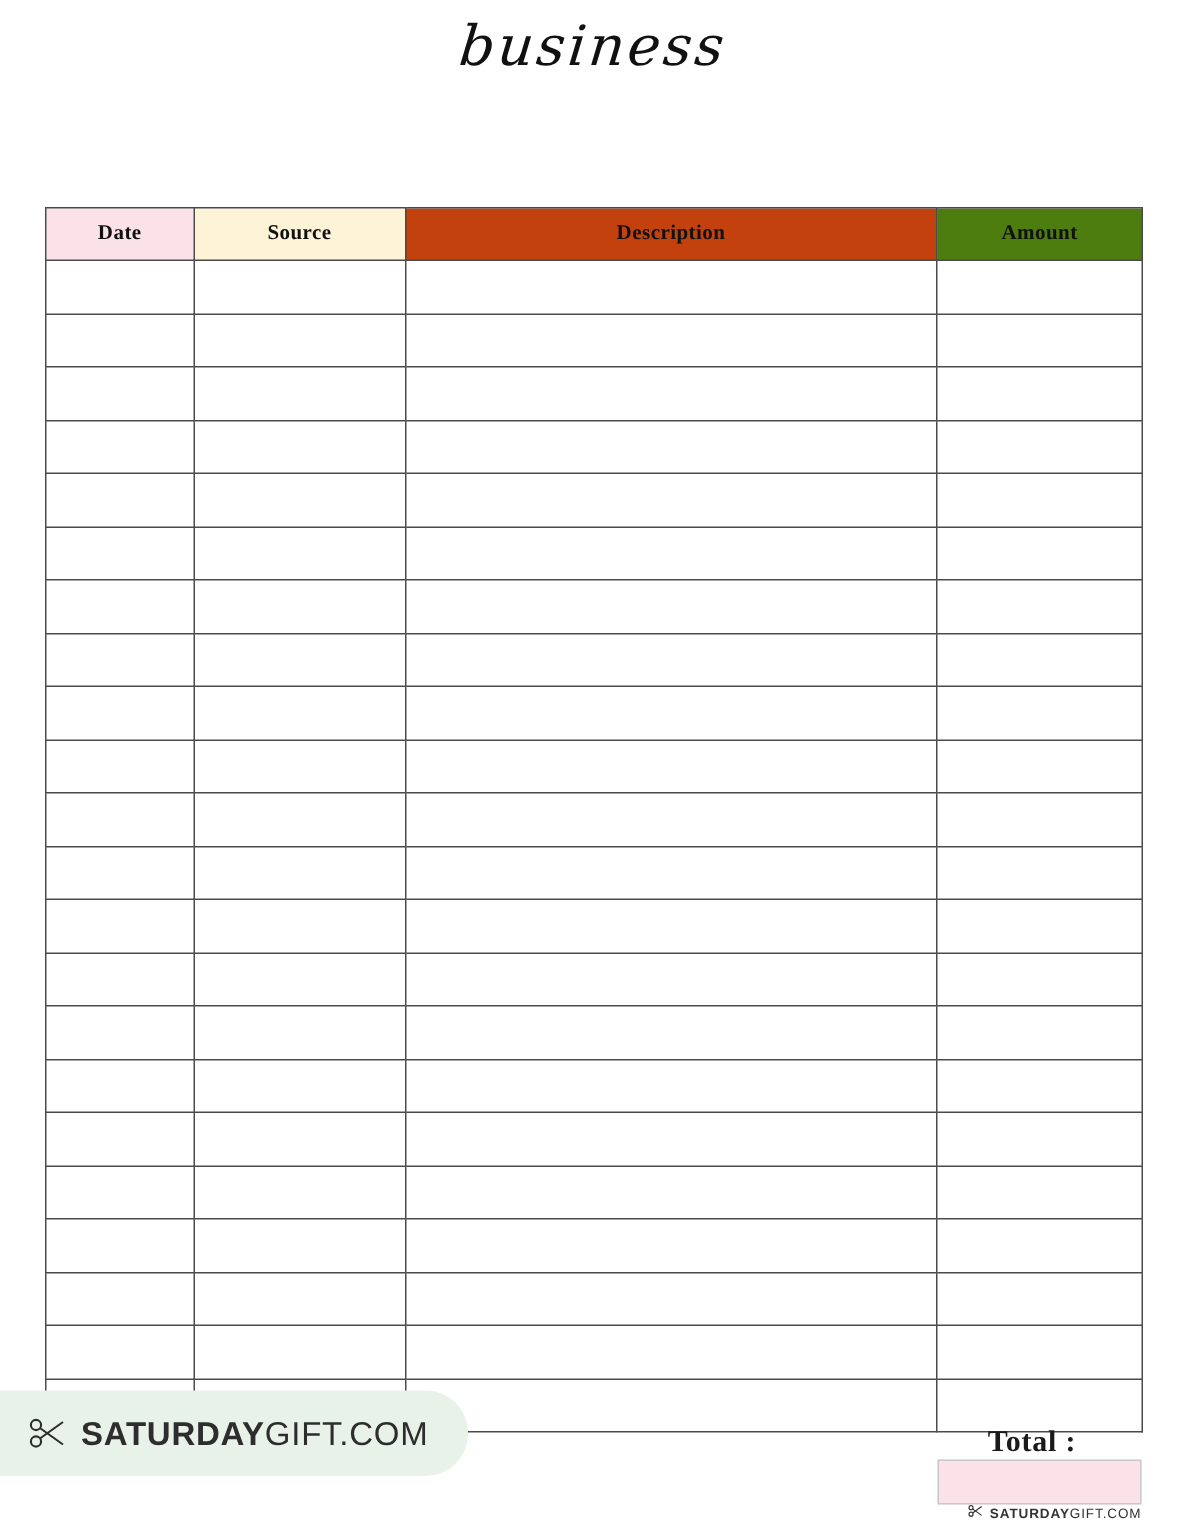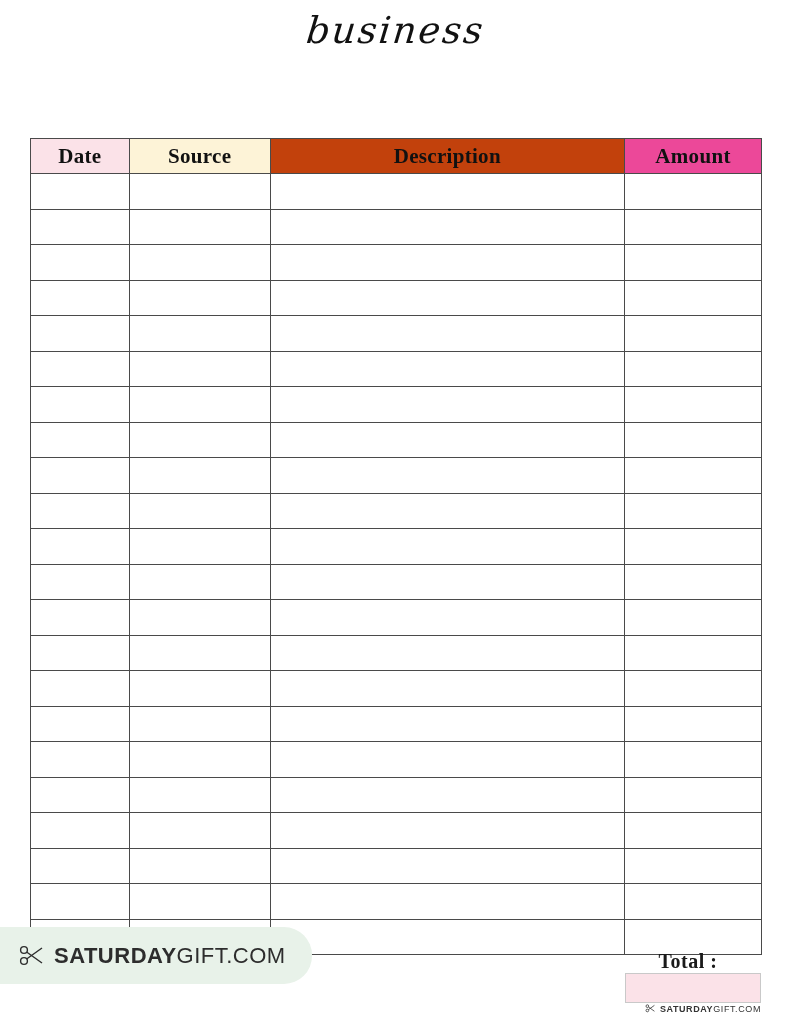--- a/index.html
+++ b/index.html
@@ -66,21 +66,21 @@
     table-layout: fixed;
   }
   table.tracker th, table.tracker td {
     border: 1px solid #4a4a4a;
     padding: 0;
   }
   table.tracker thead th {
     height: 35px;
     font-family: "Liberation Serif", serif;
     font-weight: 700;
-    font-size: 21px;
+    font-size: 14px;
     color: #111111;
     text-align: center;
     letter-spacing: 0.3px;
   }
   .col-date   { width: 98px; }
   .col-source { width: 140px; }
   .col-desc   { width: 352px; }
   .col-amount { width: 136px; }
 
   table.tracker tbody td { height: 35.5px; }
@@ -159,21 +159,21 @@
   <div class="script-title">business</div>
 </div>
 
 <div class="table-wrap">
   <table class="tracker">
     <thead>
       <tr>
         <th class="col-date" style="background: rgb(251, 226, 232);">Date</th>
         <th class="col-source" style="background: rgb(253, 243, 215);">Source</th>
         <th class="col-desc" style="background: #c2410c;">Description</th>
-        <th class="col-amount" style="background: #ec4899;">Amount</th>
+        <th class="col-amount" style="background: #4d7c0f;">Amount</th>
       </tr>
     </thead>
     <tbody id="tbody">
         <tr>
           <td class="col-date"></td>
           <td class="col-source"></td>
           <td class="col-desc"></td>
           <td class="col-amount"></td>
         </tr>
         <tr>

